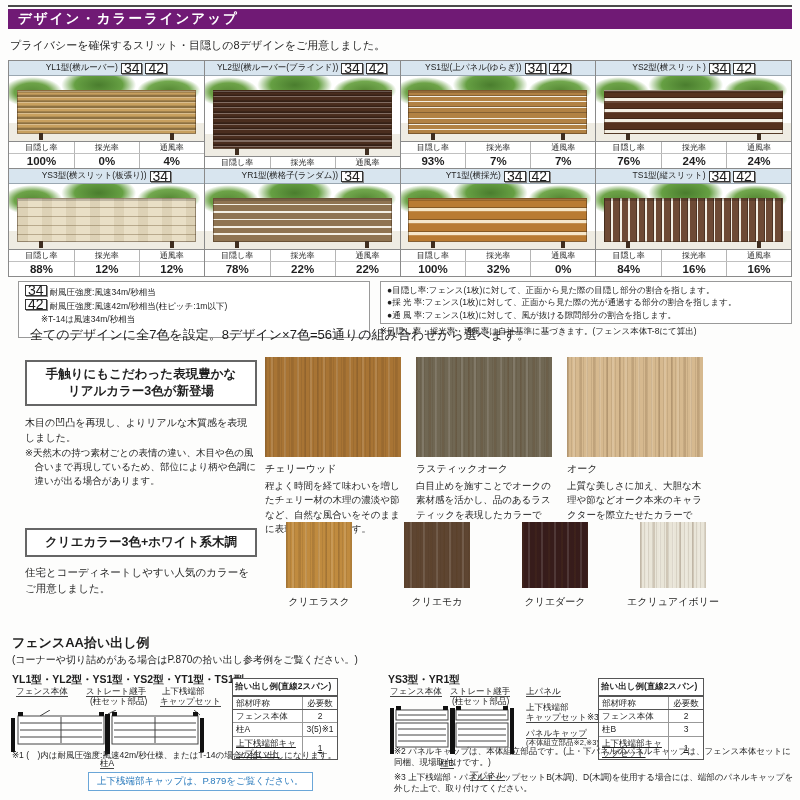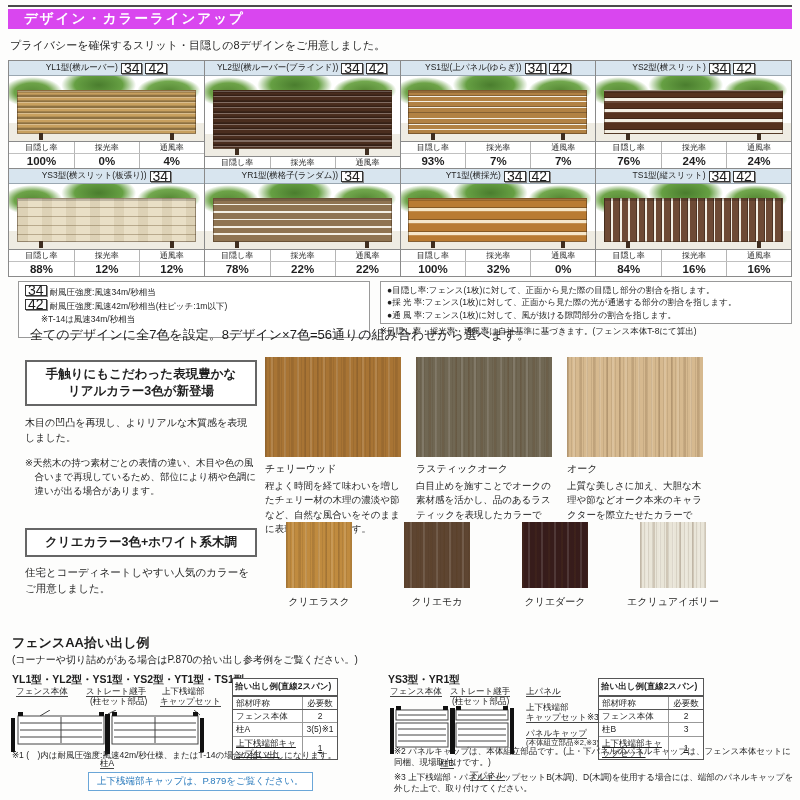--- a/index.html
+++ b/index.html
@@ -7,22 +7,22 @@
   body{
     width:800px; height:800px; position:relative; overflow:hidden;
     background:#fdfdfc; color:#1e1e1e;
     font-family:"Liberation Sans","DejaVu Sans",sans-serif;
   }
 
   
   .top-rule{ position:absolute; top:5px; left:8px; right:8px; height:2px; background:#4a4a4a; }
   .header-bar{
     position:absolute; top:9px; left:8px; right:8px; height:20px;
-    background:#d946ef; color:#fff; font-weight:bold; font-size:13.5px;
-    line-height:20px; padding-left:16px; letter-spacing:2px; box-sizing:border-box;
+    background:#701a75; color:#fff; font-weight:bold; font-size:13.5px;
+    line-height:20px; padding-left:10px; letter-spacing:2px; box-sizing:border-box;
   }
   .intro{ position:absolute; top:38px; left:10px; font-size:11px; }
 
   
   .design-grid{
     position:absolute; top:60px; left:8px; right:8px;
     display:grid; grid-template-columns:repeat(4,1fr);
     border-top:1px solid #8a8a8a; border-left:1px solid #8a8a8a;
   }
   .design-card{ border-right:1px solid #8a8a8a; border-bottom:1px solid #8a8a8a; display:flex; flex-direction:column; height:107px; background:#fff; }
@@ -72,21 +72,21 @@
   .rates-foot{ font-size:8.5px; margin-top:2px; }
   .combo-line{ position:absolute; top:326px; left:30px; font-size:13px; }
 
   
   .section-box{
     border:2px solid #666; text-align:center; font-weight:bold;
     font-size:12.5px; line-height:1.35; padding:4px 14px; background:#fff;
   }
   .real-left{ position:absolute; top:360px; left:25px; width:232px; }
   .real-desc{ margin-top:9px; font-size:10px; line-height:1.5; }
-  .real-note{ margin-top:11px; font-size:9.5px; line-height:1.5; padding-left:1em; text-indent:-1em; }
+  .real-note{ margin-top:1px; font-size:9.5px; line-height:1.5; padding-left:1em; text-indent:-1em; }
   .swatch-row{ position:absolute; top:357px; left:265px; display:flex; gap:15px; }
   .swatch{ width:136px; }
   .swatch-img{ height:100px; background-color:var(--sw); }
   .grain{ background-image:
       repeating-linear-gradient(90deg, rgba(90,60,30,.18) 0 2px, rgba(0,0,0,0) 2px 6px, rgba(255,255,255,.12) 6px 8px, rgba(0,0,0,0) 8px 13px),
       repeating-linear-gradient(90deg, rgba(60,40,20,.10) 0 1px, rgba(0,0,0,0) 1px 4px); }
   .swatch-name{ font-size:10px; margin-top:5px; }
   .swatch-desc{ font-size:9.5px; line-height:1.5; margin-top:3px; }
 
   .crea-left{ position:absolute; top:528px; left:25px; width:232px; }

